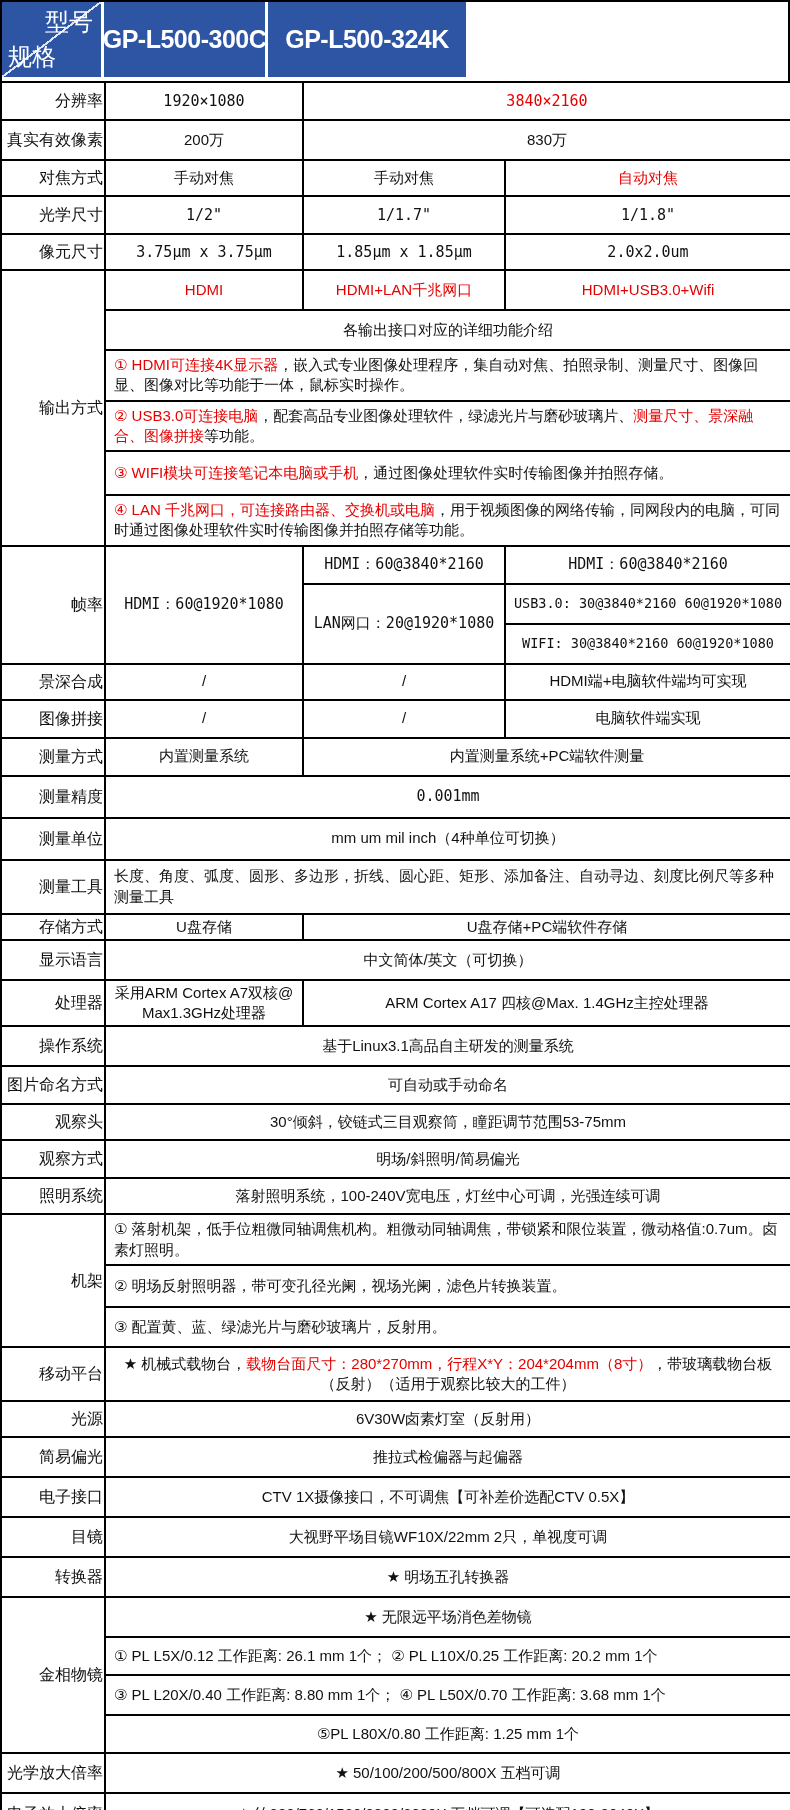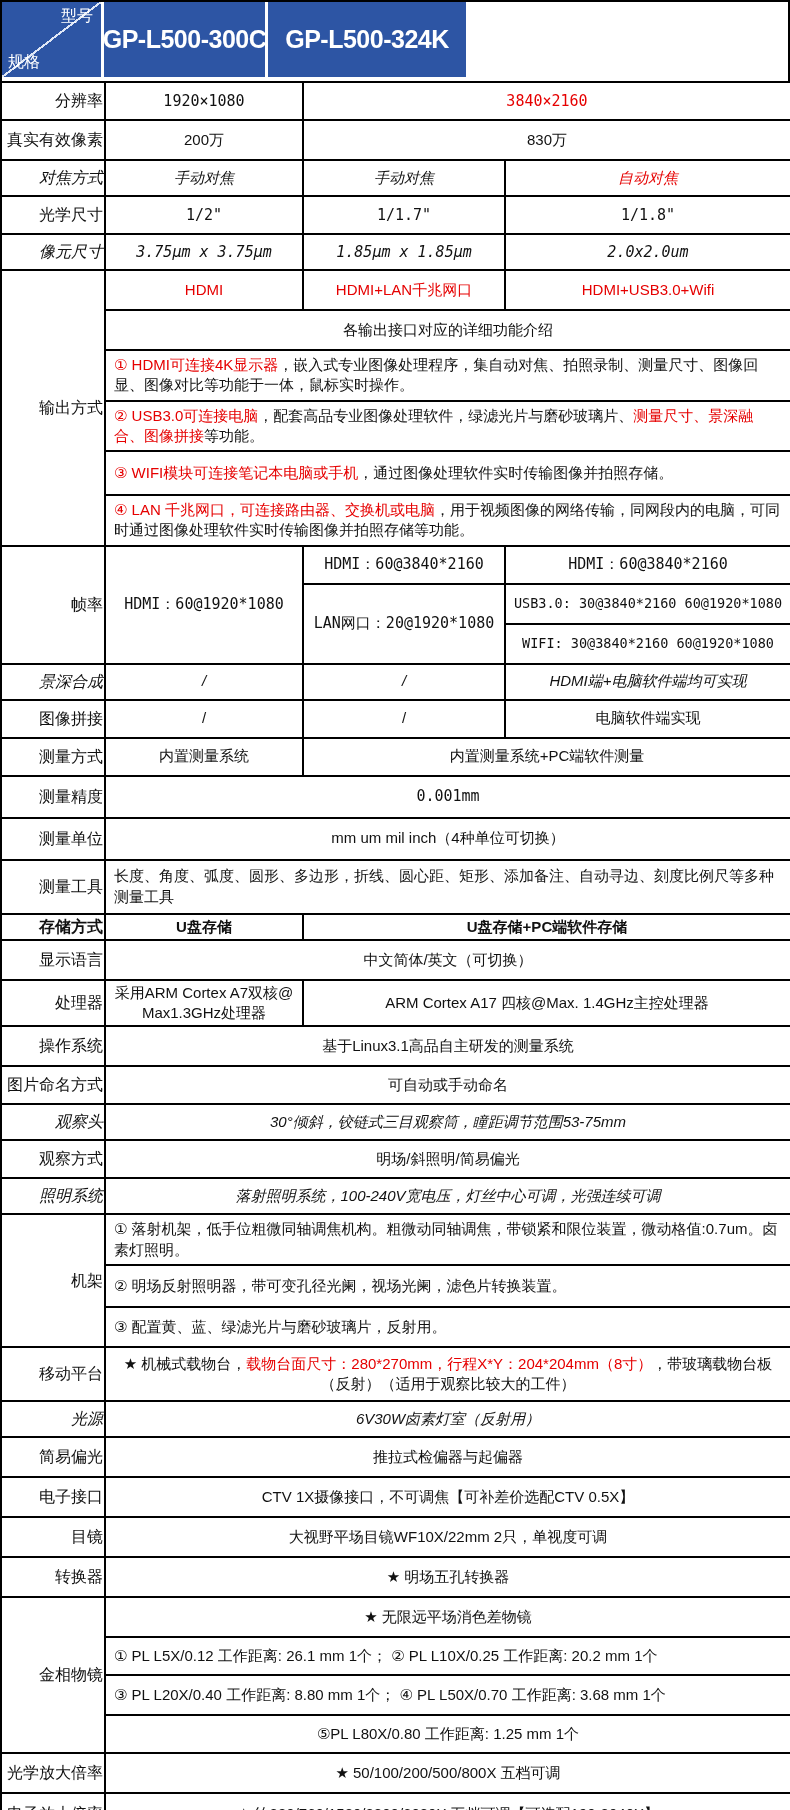--- a/index.html
+++ b/index.html
@@ -10,36 +10,36 @@
   .hdr{display:flex;border:2px solid #000;border-bottom:none;background:#fff;padding-bottom:4px;box-sizing:border-box;width:790px;}
   .hcell{height:75px;background:#2d55a4;box-sizing:border-box;display:flex;align-items:center;justify-content:center;}
   .hsep{border-right:3px solid #fff;}
   .model{color:#fff;font-weight:bold;font-size:25px;letter-spacing:-0.5px;white-space:nowrap;}
   .w1{width:102px;} .w2{width:164px;} .w3{width:201px;} .w4{flex:1;}
   .corner{position:relative;
     background-image:linear-gradient(to bottom right,
       rgba(0,0,0,0) calc(50% - 1px), #dfe7f6 calc(50% - 1px),
       #dfe7f6 calc(50% + 1px), rgba(0,0,0,0) calc(50% + 1px));
     background-color:#2d55a4;}
-  .corner span{position:absolute;color:#fff;font-size:16px;}
+  .corner span{position:absolute;color:#fff;font-size:24px;}
   .corner .ct{top:4px;right:8px;}
   .corner .cb{bottom:4px;left:6px;}
 
   
   table{border-collapse:collapse;table-layout:fixed;width:790px;}
   col.c1{width:104px;} col.c2{width:198px;} col.c3{width:202px;} col.c4{width:286px;}
   td{border:2px solid #000;text-align:center;vertical-align:middle;
      font-size:15px;line-height:1.35;padding:2px 4px;word-break:break-all;}
   td.label{font-size:16px;padding:0 1px;text-align:right;}
   td.left{text-align:left;padding:4px 8px;word-break:break-all;}
   .red{color:#e60000;}
   .mono{font-family:"DejaVu Sans Mono","DejaVu Sans",monospace;}
   .sm{font-size:13.5px;padding:2px 2px;}
   
-  .h32{height:20px;font-weight:bold;} .h36{height:36px;font-style:italic;} .h38{height:38px;} .h40{height:40px;}
+  .h32{height:20px;} .h36{height:36px;} .h38{height:38px;} .h40{height:40px;}
   .h42{height:42px;} .h44{height:44px;} .h50{height:50px;} .h54{height:54px;}
 </style>
 </head>
 <body>
 
 <div class="sheet">
 
   <div class="hdr">
     <div class="hcell w1 hsep corner">
       <span class="ct">型号</span>

